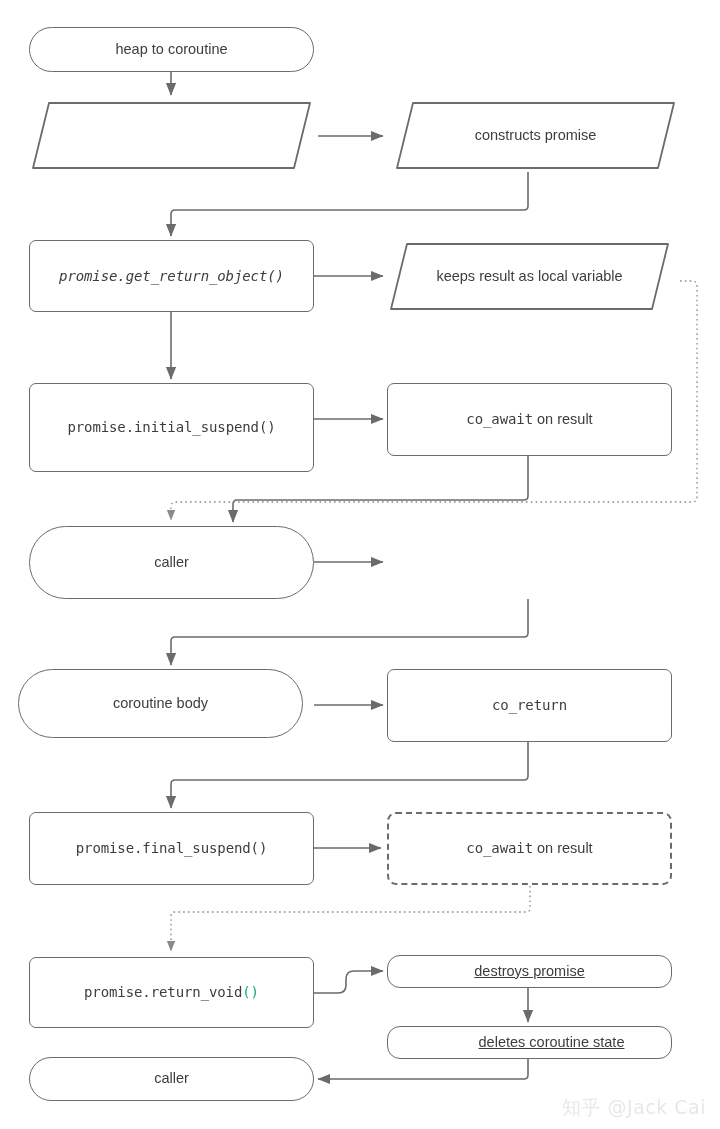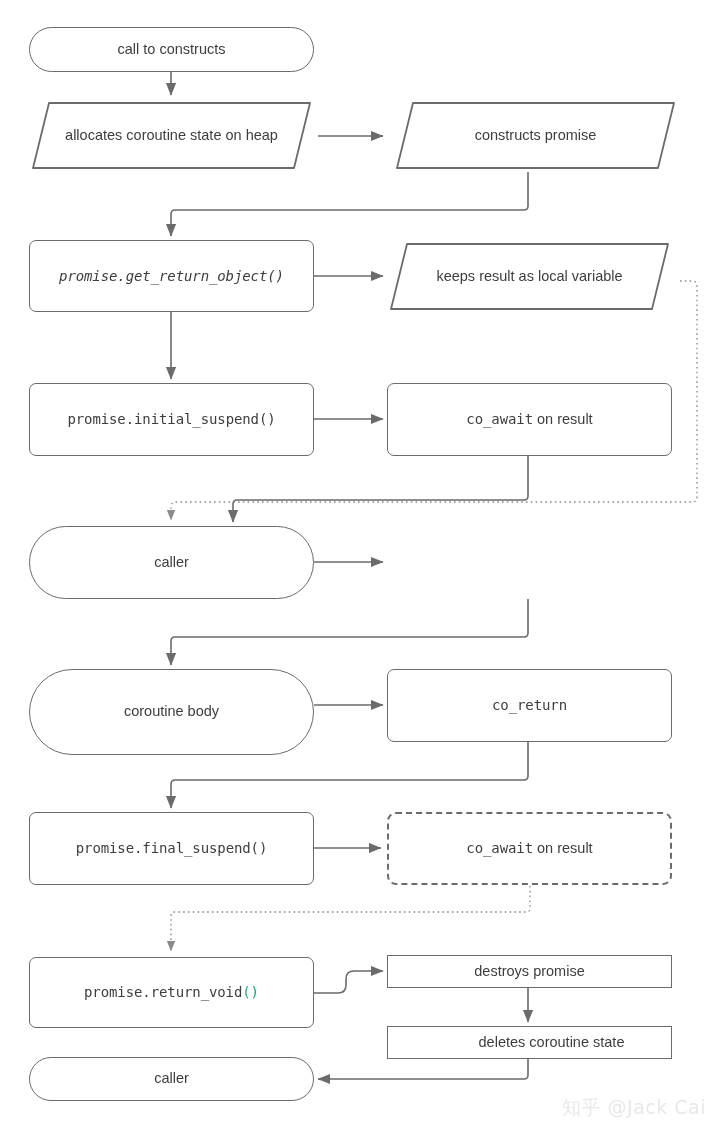--- a/index.html
+++ b/index.html
@@ -39,22 +39,23 @@
     text-align: center;
     line-height: 1.2;
   }
   .node.stadium {
     border-radius: 999px;
   }
   .node.rect {
     border-radius: 7px;
   }
   .node.small-rect {
-    border-radius: 0;
+    border-radius: 13px;
     font-size: 14px;
+    text-decoration: underline;
   }
   .node.dashed {
     border-style: dashed;
     border-width: 2px;
     border-radius: 9px;
   }
   .node.para {
     border: none;
     background: transparent;
   }
@@ -140,63 +141,62 @@
     </g>
     <g fill="none" stroke="#8a8a8a" stroke-width="1.3">
 
       <path stroke-dasharray="1.6,3.2" d="M680,281 L692,281 Q697,281 697,286 L697,497 Q697,502 692,502 L176,502 Q171,502 171,507 L171,520" marker-end="url(#ahd)"></path>
 
       <path stroke-dasharray="1.6,3.2" d="M530,886 L530,908 Q530,912 526,912 L175,912 Q171,912 171,916 L171,951" marker-end="url(#ahd)"></path>
     </g>
   </svg>
 
   <div class="node stadium" style="left:29px;top:27px;width:285px;height:45px;">
-    <span class="sans label">call to constructs</span>
+    <span class="sans label">heap to coroutine</span>
   </div>
 
   <div class="node para" style="left:29px;top:99px;width:285px;height:73px;">
     <svg class="para-shape" viewBox="0 0 285 73" preserveAspectRatio="none">
       <path d="M20,4 L281,4 L265,69 L4,69 Z" fill="#ffffff" stroke="#6b6b6b" stroke-width="1.8" stroke-linejoin="round"></path>
     </svg>
-    <span class="sans label">allocates coroutine state on heap</span>
   </div>
 
   <div class="node para" style="left:393px;top:99px;width:285px;height:73px;">
     <svg class="para-shape" viewBox="0 0 285 73" preserveAspectRatio="none">
       <path d="M20,4 L281,4 L265,69 L4,69 Z" fill="#ffffff" stroke="#6b6b6b" stroke-width="1.8" stroke-linejoin="round"></path>
     </svg>
     <span class="sans label">constructs promise</span>
   </div>
 
   <div class="node rect" style="left:29px;top:240px;width:285px;height:72px;font-style:italic;">
     <span class="mono label">promise.get_return_object()</span>
   </div>
 
   <div class="node para" style="left:387px;top:240px;width:285px;height:73px;">
     <svg class="para-shape" viewBox="0 0 285 73" preserveAspectRatio="none">
       <path d="M20,4 L281,4 L265,69 L4,69 Z" fill="#ffffff" stroke="#6b6b6b" stroke-width="1.8" stroke-linejoin="round"></path>
     </svg>
     <span class="sans label">keeps result as local variable</span>
   </div>
 
-  <div class="node rect" style="left:29px;top:383px;width:285px;height:73px;">
+  <div class="node rect" style="left:29px;top:383px;width:285px;height:89px;">
     <span class="mono label">promise.initial_suspend()</span>
   </div>
 
   <div class="node rect" style="left:387px;top:383px;width:285px;height:73px;">
     <span class="mono label">co_await</span>
       <span class="sans">&nbsp;on result</span>
   </div>
 
   <div class="node stadium" style="left:29px;top:526px;width:285px;height:73px;">
     <span class="sans label">caller</span>
   </div>
 
 
-  <div class="node stadium" style="left:29px;top:669px;width:285px;height:86px;">
+  <div class="node stadium" style="left:18px;top:669px;width:285px;height:69px;">
     <span class="sans label">coroutine body</span>
   </div>
 
   <div class="node rect" style="left:387px;top:669px;width:285px;height:73px;">
     <span class="mono label" style="font-weight:normal;">co_return</span>
   </div>
 
   <div class="node rect" style="left:29px;top:812px;width:285px;height:73px;">
     <span class="mono label">promise.final_suspend()</span>
   </div>

